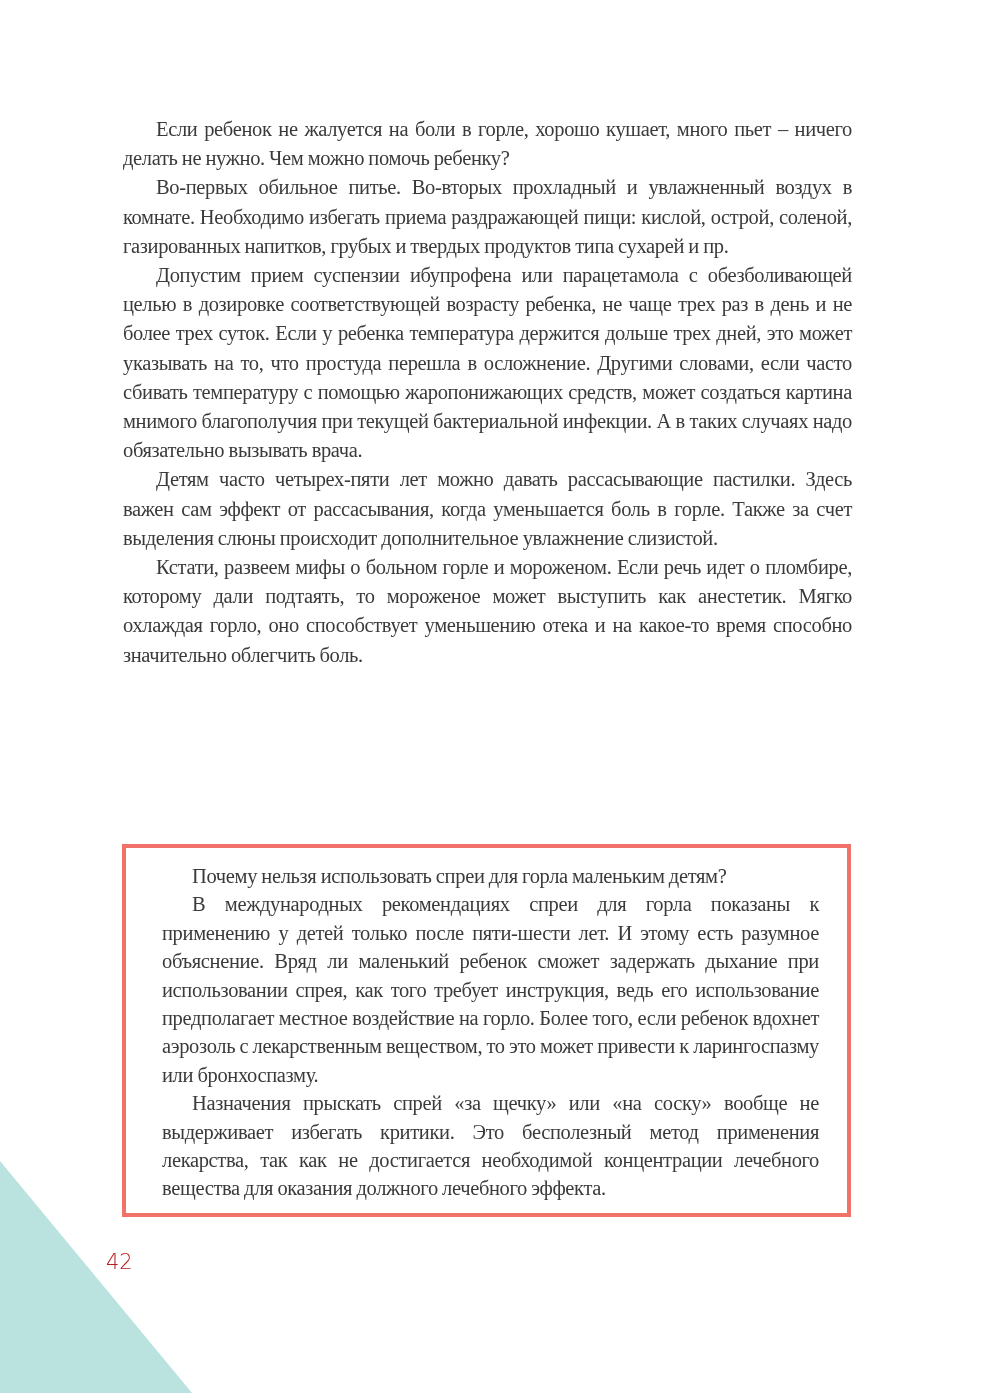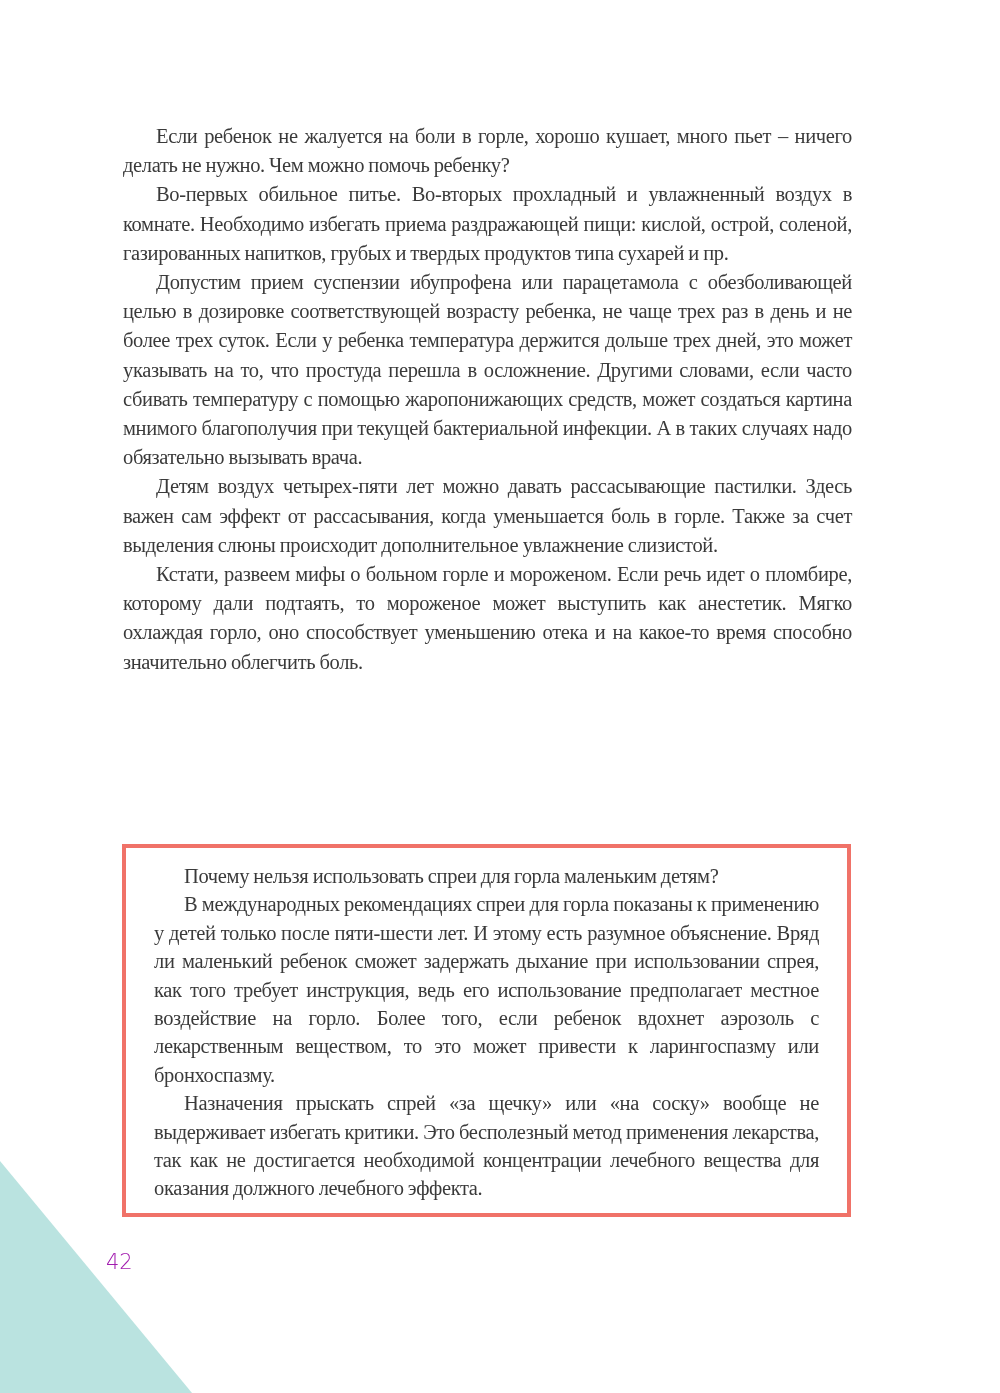--- a/index.html
+++ b/index.html
@@ -11,76 +11,76 @@
       font-family: "Liberation Serif", "DejaVu Serif", serif;
       color: #3a3a3a;
     }
     .corner-triangle {
       position: absolute; left: 0; bottom: 0;
       width: 192px; height: 232px;
     }
     .corner-triangle svg { display: block; width: 100%; height: 100%; }
     .body-text {
       position: absolute;
-      left: 123px; top: 122px;
+      left: 123px; top: 115px;
       width: 729px;
     }
     .body-text p {
       margin: 0;
       font-size: 20.5px;
       line-height: 29.2px;
       text-align: justify;
       text-indent: 33px;
       letter-spacing: -0.35px;
       word-spacing: -0.5px;
     }
     .callout {
       position: absolute;
       left: 122px; top: 844px;
       width: 721px; height: 365px;
       border: 4px solid #f07268;
       box-sizing: content-box;
     }
     .callout-inner {
       position: absolute;
-      left: 28px; right: 28px; top: 14px;
+      left: 36px; right: 28px; top: 14px;
     }
     .callout-inner p {
       margin: 0;
       font-size: 20.5px;
       line-height: 28.4px;
       text-align: justify;
       text-indent: 30px;
       letter-spacing: -0.35px;
       word-spacing: -0.5px;
     }
     .callout-inner p.title { text-align: left; }
     .page-number {
       position: absolute;
       left: 106px; top: 1250px;
       font-family: "DejaVu Sans", "Liberation Sans", sans-serif;
       font-size: 21px;
-      color: #a21caf;
+      color: #b91c1c;
       font-weight: 300;
     }
   </style>
 </head>
 <body>
 
 <div class="corner-triangle">
   <svg viewBox="0 0 192 232" preserveAspectRatio="none">
     <polygon points="0,0 192,232 0,232" fill="#bae3e0"></polygon>
   </svg>
 </div>
 
 <div class="body-text">
   <p>Если ребенок не жалуется на боли в горле, хорошо кушает, много пьет – ничего делать не нужно. Чем можно помочь ребенку?</p>
   <p>Во-первых   обильное питье. Во-вторых   прохладный и увлажненный воздух в комнате. Необходимо избегать приема раздражающей пищи: кислой, острой, соленой, газированных напитков, грубых и твердых продуктов типа сухарей и пр.</p>
   <p>Допустим прием суспензии ибупрофена или парацетамола с обезболивающей целью в дозировке соответствующей возрасту ребенка, не чаще трех раз в день и не более трех суток. Если у ребенка температура держится дольше трех дней, это может указывать на то, что простуда перешла в осложнение. Другими словами, если часто сбивать температуру с помощью жаропонижающих средств, может создаться картина мнимого благополучия при текущей бактериальной инфекции. А в таких случаях надо обязательно вызывать врача.</p>
-  <p>Детям воздух четырех-пяти лет можно давать рассасывающие пастилки. Здесь важен сам эффект от рассасывания, когда уменьшается боль в горле. Также за счет выделения слюны происходит дополнительное увлажнение слизистой.</p>
+  <p>Детям часто четырех-пяти лет можно давать рассасывающие пастилки. Здесь важен сам эффект от рассасывания, когда уменьшается боль в горле. Также за счет выделения слюны происходит дополнительное увлажнение слизистой.</p>
   <p>Кстати, развеем мифы  о больном горле и мороженом. Если речь идет о пломбире, которому дали подтаять, то мороженое может выступить как анестетик. Мягко охлаждая горло, оно способствует уменьшению отека и на какое-то время способно значительно облегчить боль.</p>
 </div>
 
 <div class="callout">
   <div class="callout-inner">
     <p class="title">Почему нельзя использовать спреи для горла маленьким детям?</p>
     <p>В международных рекомендациях спреи для горла показаны к применению у детей только после пяти-шести лет. И этому есть разумное объяснение. Вряд ли маленький ребенок сможет задержать дыхание при использовании спрея, как того требует инструкция, ведь его использование предполагает местное воздействие на горло. Более того, если ребенок вдохнет аэрозоль с лекарственным веществом, то это может привести к ларингоспазму или бронхоспазму.</p>
     <p>Назначения прыскать спрей «за щечку» или «на соску» вообще не выдерживает избегать критики. Это бесполезный метод применения лекарства, так как не достигается необходимой концентрации лечебного вещества для оказания должного лечебного эффекта.</p>
   </div>
 </div>

